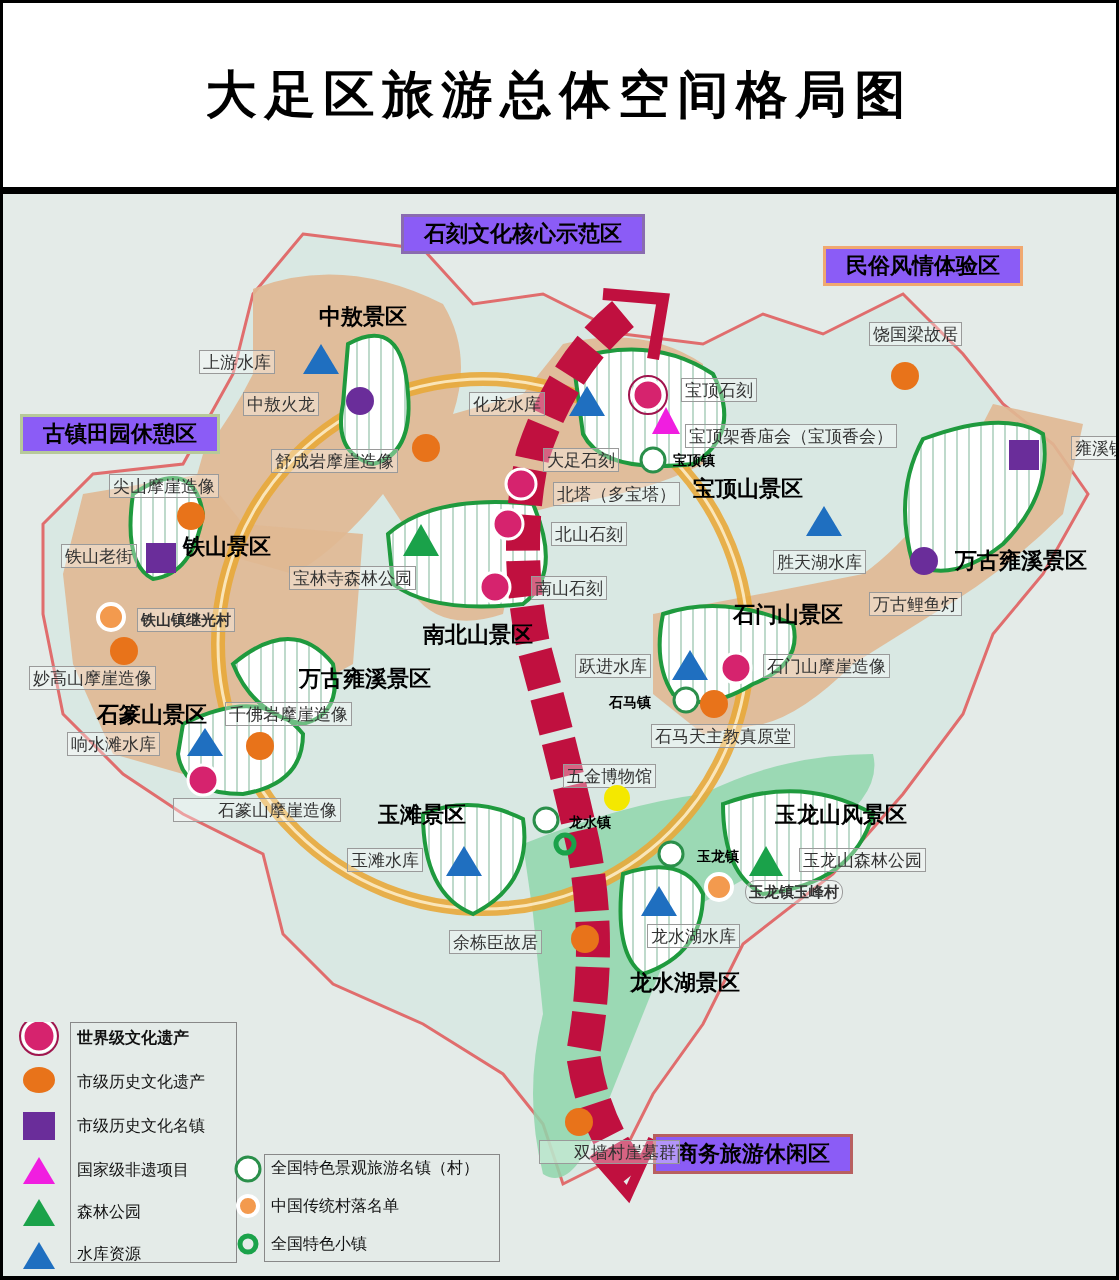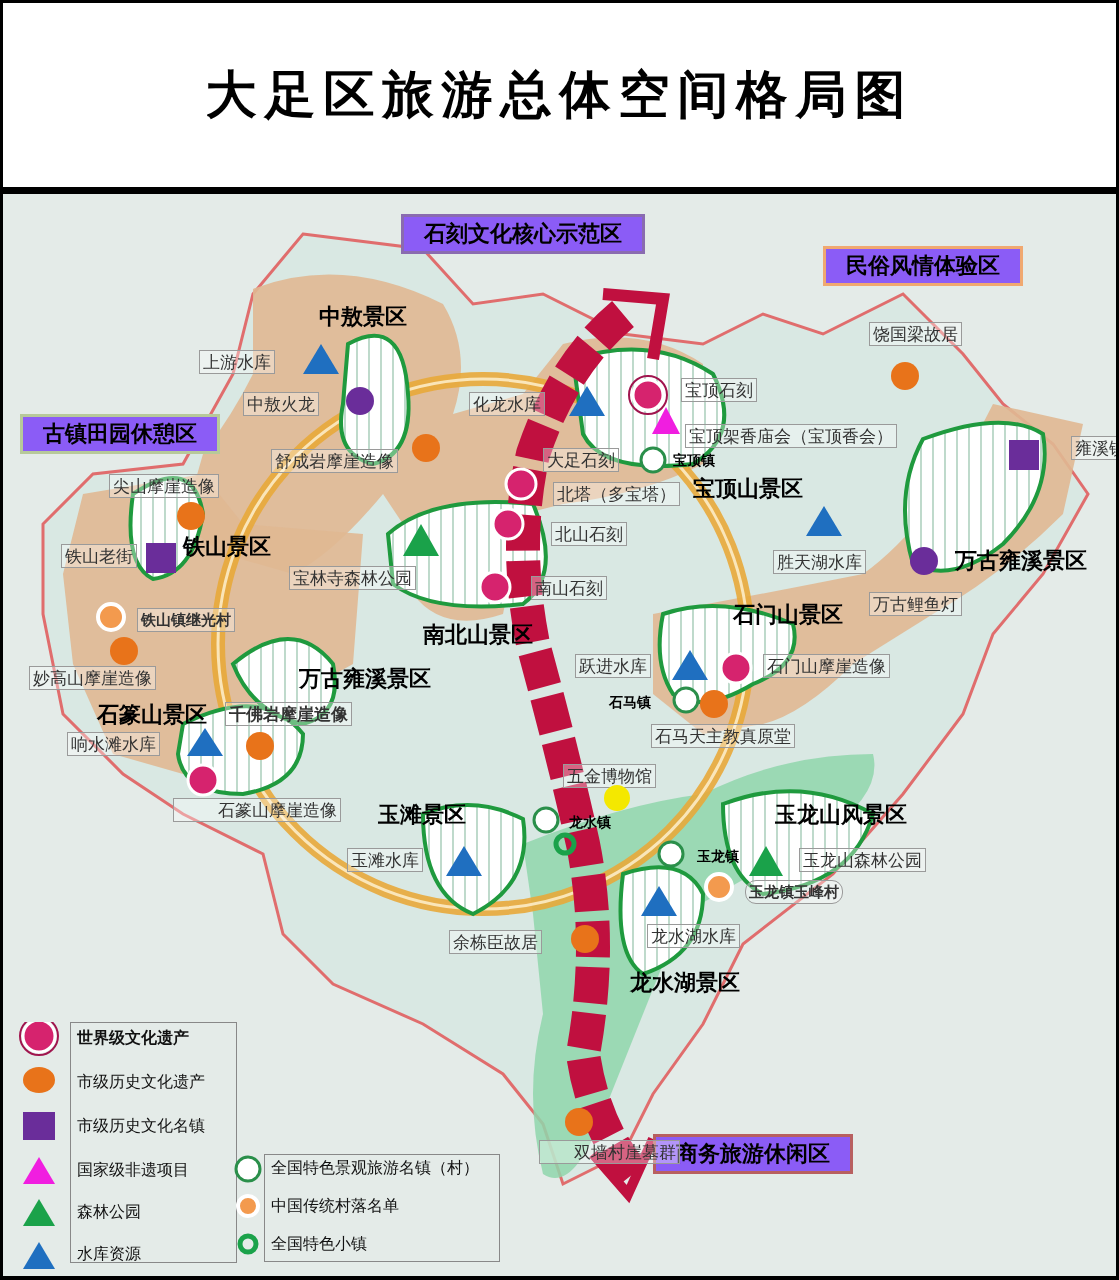--- a/index.html
+++ b/index.html
@@ -89,21 +89,21 @@
   <div class="lbl" style="left:528px; top:382px;">南山石刻</div>
   <div class="lbl" style="left:866px; top:128px;">饶国梁故居</div>
   <div class="lbl" style="left:1068px; top:242px;">雍溪镇</div>
   <div class="lbl" style="left:770px; top:356px;">胜天湖水库</div>
   <div class="lbl" style="left:866px; top:398px;">万古鲤鱼灯</div>
   <div class="lbl" style="left:106px; top:280px;">尖山摩崖造像</div>
   <div class="lbl" style="left:58px; top:350px;">铁山老街</div>
   <div class="lbl" style="left:286px; top:372px;">宝林寺森林公园</div>
   <div class="lbl" style="left:134px; top:414px; font-weight:bold; font-size:15px;">铁山镇继光村</div>
   <div class="lbl" style="left:26px; top:472px;">妙高山摩崖造像</div>
-  <div class="lbl" style="left:222px; top:508px;font-weight:bold;">千佛岩摩崖造像</div>
+  <div class="lbl" style="left:222px; top:508px;">千佛岩摩崖造像</div>
   <div class="lbl" style="left:64px; top:538px;">响水滩水库</div>
   <div class="lbl" style="left:170px; top:604px;padding-left:44px;">石篆山摩崖造像</div>
   <div class="lbl" style="left:572px; top:460px;">跃进水库</div>
   <div class="lbl" style="left:760px; top:460px;">石门山摩崖造像</div>
   <div class="lbl" style="left:648px; top:530px;">石马天主教真原堂</div>
   <div class="lbl" style="left:560px; top:570px;">五金博物馆</div>
   <div class="lbl" style="left:344px; top:654px;">玉滩水库</div>
   <div class="lbl" style="left:796px; top:654px;">玉龙山森林公园</div>
   <div class="lbl" style="left:742px; top:686px; font-weight:bold; font-size:15px;border-radius:11px;">玉龙镇玉峰村</div>
   <div class="lbl" style="left:644px; top:730px;">龙水湖水库</div>

